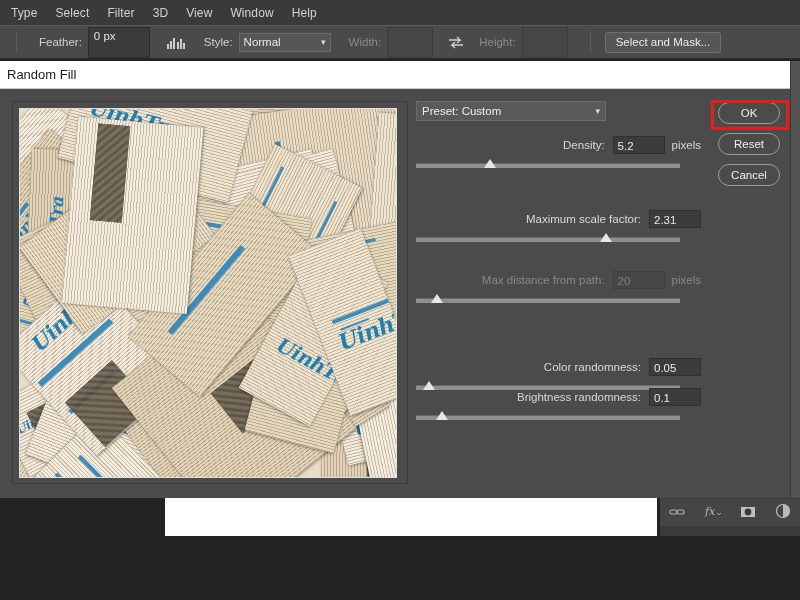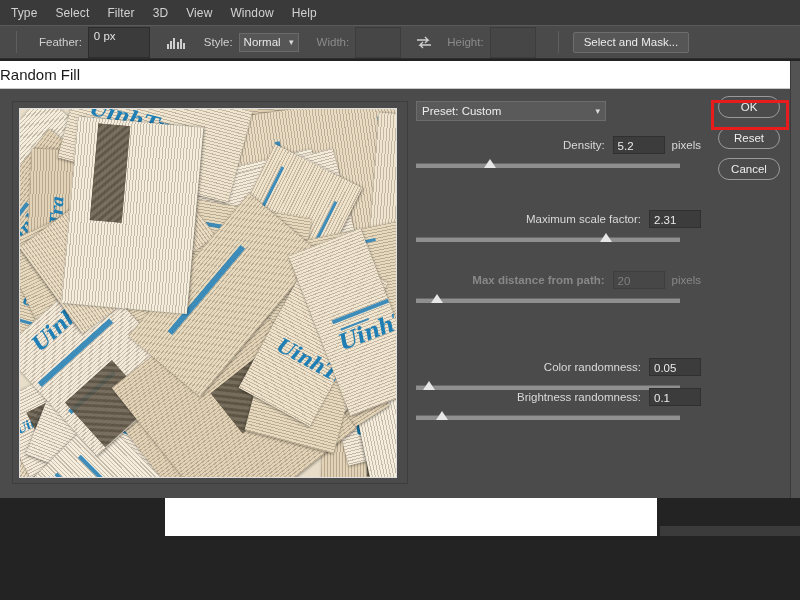--- a/index.html
+++ b/index.html
@@ -59,21 +59,21 @@
   }
   .ob-input.w-feather { width: 62px; }
   .ob-input.w-small { width: 46px; }
   .ob-input.disabled { background: #464646; border-color: #3c3c3c; color: #7e7e7e; }
   .ob-select {
     background: #565656;
     border: 1px solid #6a6a6a;
     color: #e8e8e8;
     font-size: 11.5px;
     height: 19px;
-    width: 60px;
+    width: 92px;
     display: flex; align-items: center;
     padding: 0 4px;
     box-sizing: border-box;
     justify-content: space-between;
   }
   .ob-btn {
     background: #565656;
     border: 1px solid #6d6d6d;
     border-radius: 2px;
     color: #ececec;
@@ -98,21 +98,22 @@
   .dialog-titlebar {
     position: absolute; left: 0; top: 0;
     width: 790px; height: 28px;
     background: #ffffff;
     border-bottom: 1px solid #c9c9c9;
     display: flex; align-items: center;
     box-sizing: border-box;
   }
   .dialog-title {
     color: #1a1a1a;
-    font-size: 15px;
+    font-size: 13px;
+    padding-left: 7px;
   }
   .dialog-body {
     position: absolute; left: 0; top: 28px;
     width: 790px; height: 409px;
     background: #4b4b4b;
     box-sizing: border-box;
   }
 
   
   .preview-frame {
@@ -196,21 +197,21 @@
     display: flex; align-items: center; justify-content: flex-end;
     height: 20px;
   }
   .ctrl-label {
     color: #d9d9d9;
     font-size: 11.5px;
     margin-right: 8px;
     white-space: nowrap;
     text-align: right;
   }
-  .ctrl-label.dim { color: #888888; font-weight: bold; }
+  .ctrl-label.dim { color: #888888; }
   .ctrl-value {
     background: #3c3c3c;
     border: 1px solid #303030;
     color: #eaeaea;
     font-size: 11.5px;
     width: 52px; height: 18px;
     line-height: 18px;
     padding: 0 4px;
     box-sizing: border-box;
   }
@@ -255,21 +256,21 @@
     display: flex; align-items: center; justify-content: center;
     margin-right: 9px;
     box-sizing: border-box;
   }
   .checkbox svg { display: block; }
   .check-label { color: #d9d9d9; font-size: 11.5px; }
 
   
   .btn-col {
     position: absolute;
-    left: 718px; top: 7px;
+    left: 718px; top: 13px;
     width: 62px;
   }
   .dlg-btn {
     width: 62px; height: 22px;
     border: 1px solid #9a9a9a;
     border-radius: 11px;
     background: #4b4b4b;
     color: #ededed;
     font-size: 11.5px;
     display: flex; align-items: center; justify-content: center;
@@ -383,20 +384,46 @@
     <div class="ob-input w-small disabled"></div>
     <div style="width:14px"></div>
     <div class="ob-sep"></div>
     <div style="width:6px"></div>
     <div class="ob-btn">Select and Mask...</div>
   </div>
 
   <div class="right-strip"></div>
   <div class="dark-left"></div>
   <div class="canvas-below"></div>
+  <div class="panel-area">
+    <span class="panel-icon">
+      <svg width="16" height="12" viewBox="0 0 16 12">
+        <rect x="1" y="4" width="7" height="4" rx="2" fill="none" stroke="#bdbdbd" stroke-width="1.2"></rect>
+        <rect x="8" y="4" width="7" height="4" rx="2" fill="none" stroke="#bdbdbd" stroke-width="1.2"></rect>
+      </svg>
+    </span>
+    <span class="panel-icon">
+      <svg width="18" height="14" viewBox="0 0 18 14">
+        <text x="1" y="11" font-size="11" font-family="DejaVu Serif, serif" font-style="italic" fill="#cfcfcf">fx</text>
+        <path d="M13 9 l2 2 l2 -2" fill="none" stroke="#bdbdbd" stroke-width="1"></path>
+      </svg>
+    </span>
+    <span class="panel-icon">
+      <svg width="16" height="12" viewBox="0 0 16 12">
+        <rect x="1" y="1" width="14" height="10" fill="#d6d6d6"></rect>
+        <ellipse cx="8" cy="6" rx="3.4" ry="3.4" fill="#3a3a3a"></ellipse>
+      </svg>
+    </span>
+    <span class="panel-icon">
+      <svg width="16" height="16" viewBox="0 0 16 16">
+        <circle cx="8" cy="8" r="6.5" fill="none" stroke="#cfcfcf" stroke-width="1.2"></circle>
+        <path d="M8 1.5 A6.5 6.5 0 0 1 8 14.5 Z" fill="#cfcfcf"></path>
+      </svg>
+    </span>
+  </div>
   <div class="status-strip"></div>
   <div class="dark-bottom"></div>
 
   <div class="dialog">
 
     <div class="dialog-titlebar">
       <div class="dialog-title">Random Fill</div>
     </div>
 
     <div class="dialog-body">

